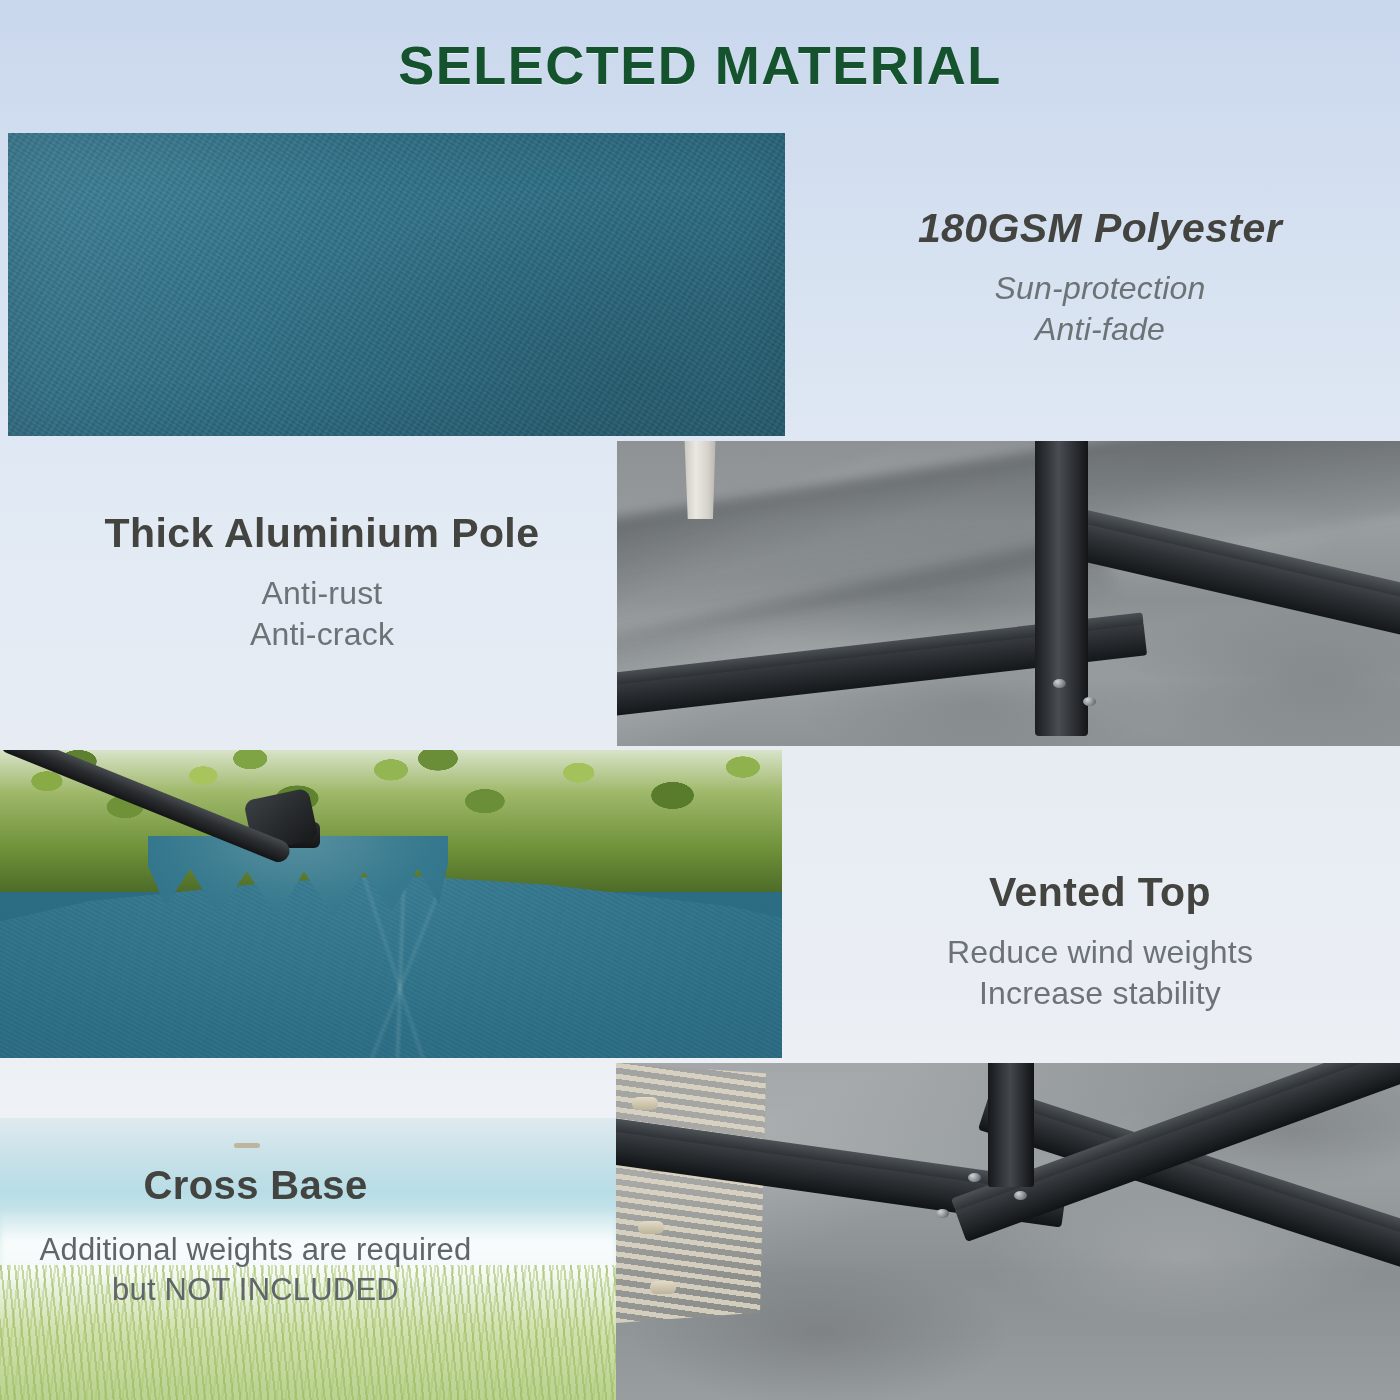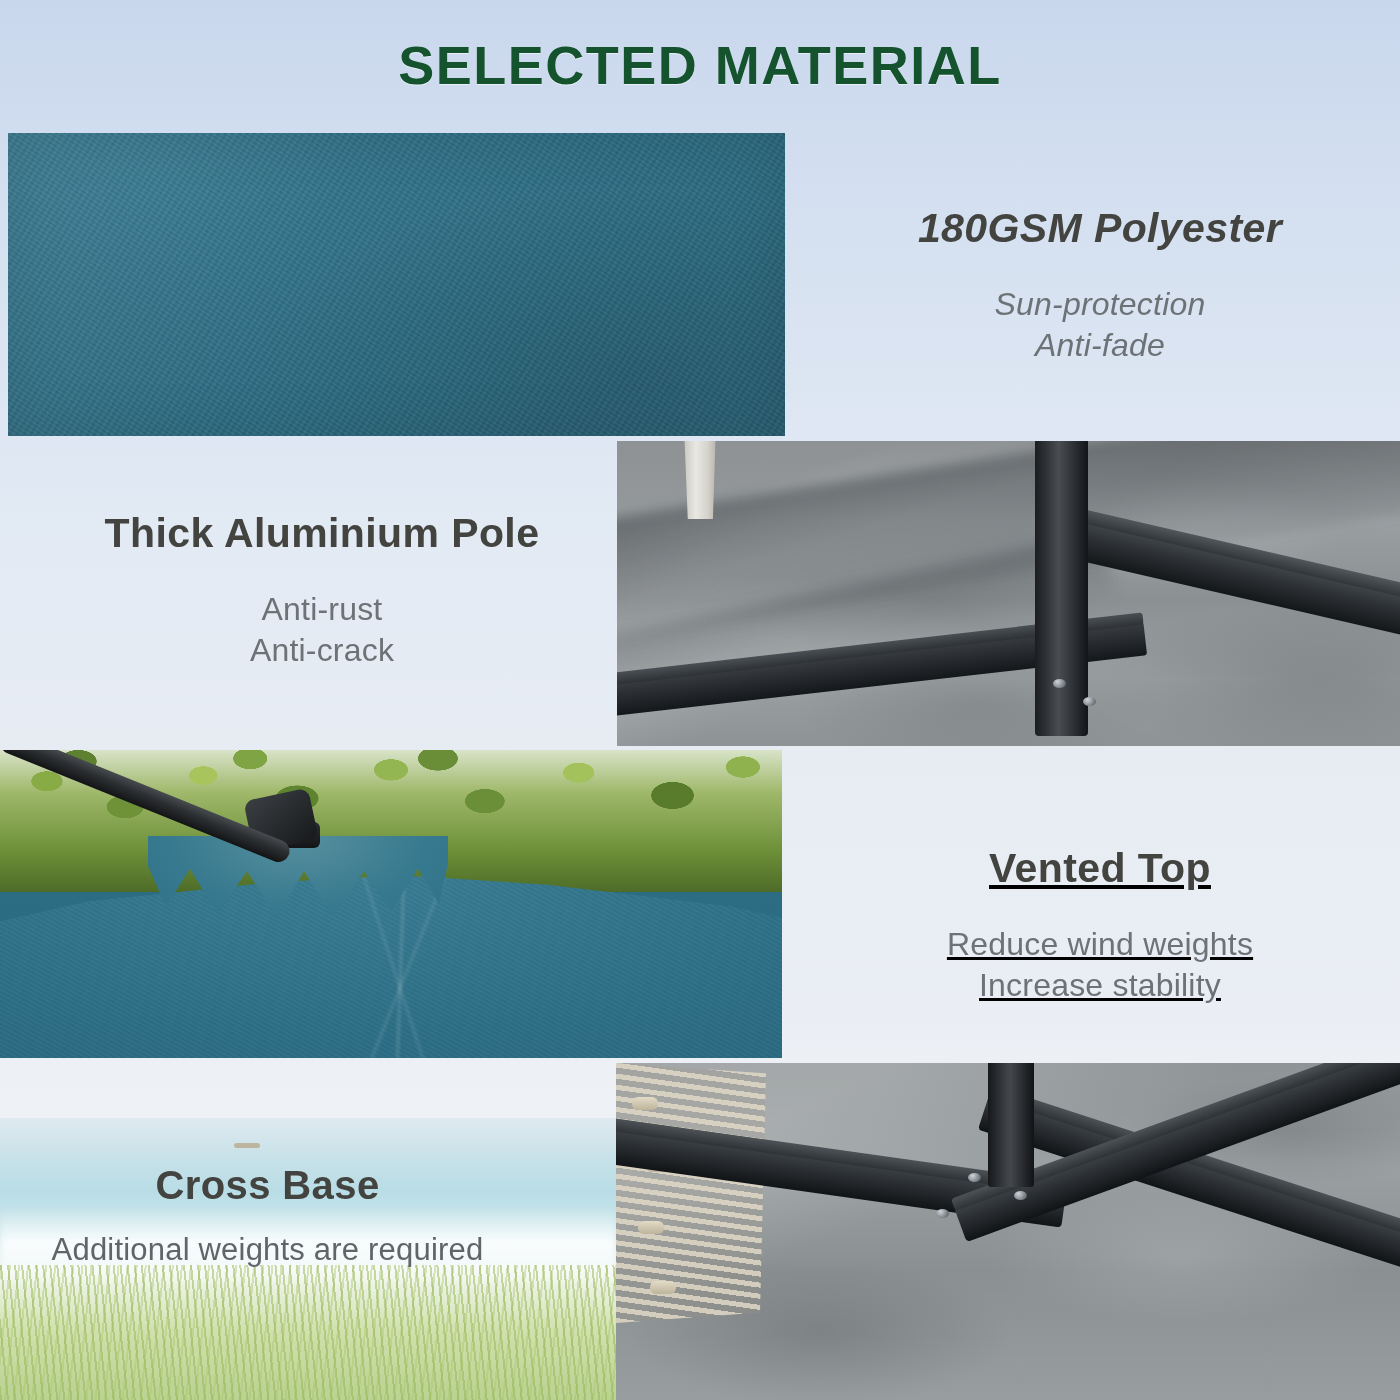--- a/index.html
+++ b/index.html
@@ -239,29 +239,29 @@
     background:#b9a98c; border-radius:3px; opacity:.8;
   }
 
   
   .feature{ position:absolute; text-align:center; }
   .f-title{
     font-size:41px; font-weight:bold; color:#434340;
     letter-spacing:.4px; white-space:nowrap;
   }
   .f-sub{
-    margin-top:32px; font-size:32px; color:#6c7276;
+    margin-top:16px; font-size:32px; color:#6c7276;
     line-height:1.28; letter-spacing:.2px;
   }
   .f-sub span{ display:block; }
 
   .feat-polyester{ left:800px; top:205px; width:600px;font-style:italic; }
   .feat-pole{ left:12px;   top:510px; width:620px; }
-  .feat-vent{ left:800px; top:845px; width:600px;text-decoration:underline; }
-  .feat-cross{ left:16px;  top:1163px; width:503px; }
+  .feat-vent{ left:800px; top:869px; width:600px; }
+  .feat-cross{ left:4px;  top:1163px; width:503px; }
   .feat-cross .f-title{ font-size:40px; }
   .feat-cross .f-sub{ margin-top:22px; font-size:31px; color:#5f6569; }
 </style>
 </head>
 <body>
 
 <div class="title-wrap">
   <div class="title">SELECTED MATERIAL</div>
 </div>
 
@@ -333,14 +333,15 @@
   <div class="cross-pole"></div>
   <div class="bolt" style="left:352px; top:110px;"></div>
   <div class="bolt" style="left:398px; top:128px;"></div>
   <div class="bolt" style="left:320px; top:146px;"></div>
 </div>
 
 <div class="feature feat-cross">
   <div class="f-title">Cross Base</div>
   <div class="f-sub">
     <span>Additional weights are required</span>
+    <span>but NOT INCLUDED</span>
   </div>
 </div>
 
 </body></html>

